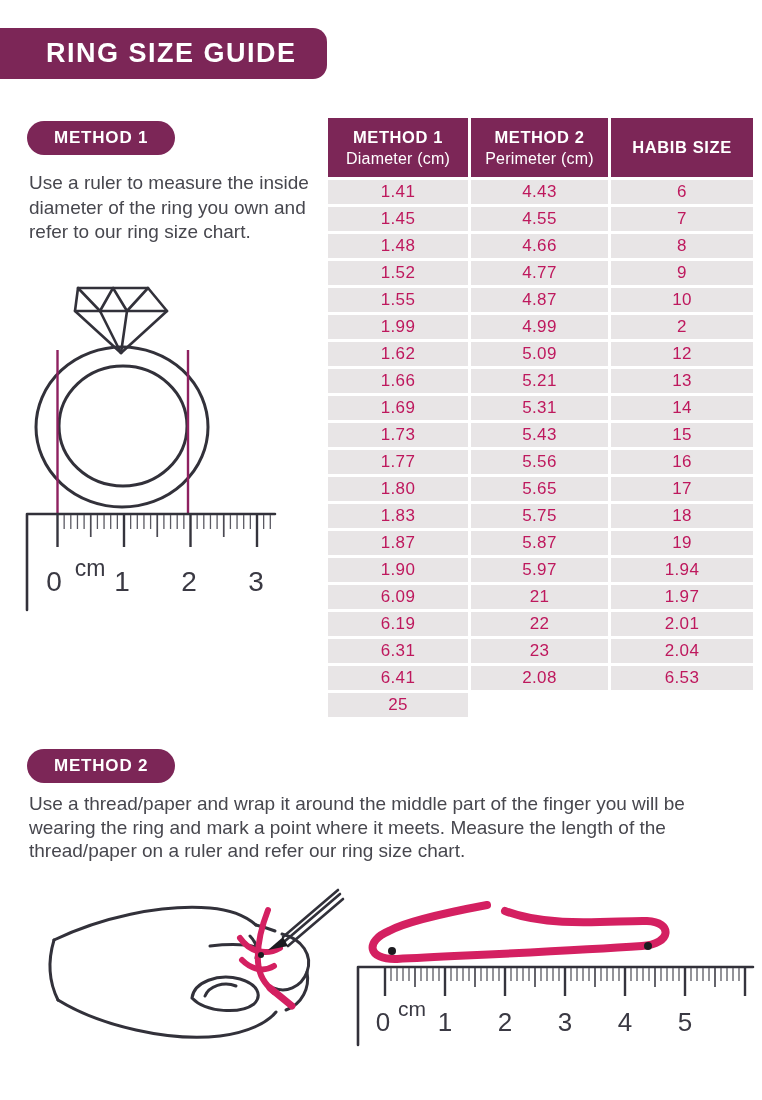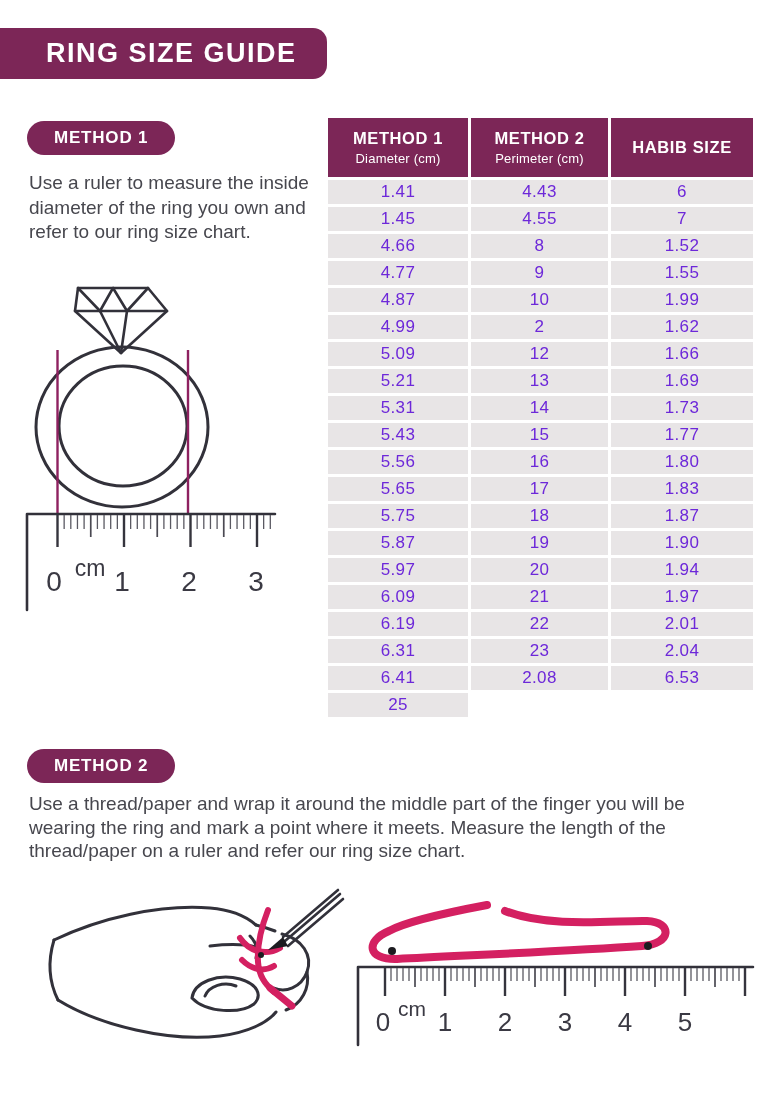--- a/index.html
+++ b/index.html
@@ -23,24 +23,24 @@
   .desc{position:absolute;color:#47474e;font-size:19px;line-height:24.5px;margin:4px;}
   .desc1{left:25px;top:167px;width:295px;}
   .desc2{left:25px;top:788px;width:700px;line-height:23.5px;}
 
   
   .tbl{position:absolute;left:328px;top:118px;width:425px;}
   .thead,.tbody{display:grid;grid-template-columns:140px 137px 142px;column-gap:3px;}
   .thead .th{height:59px;background:#7c2657;color:#ffffff;display:flex;flex-direction:column;
              align-items:center;justify-content:center;}
   .th-title{font-size:16.5px;font-weight:bold;letter-spacing:0.6px;}
-  .th-sub{font-size:13px;margin-top:3px;letter-spacing:0.2px;}
+  .th-sub{font-size:16px;margin-top:3px;letter-spacing:0.2px;}
   .th-sub:empty{display:none;}
   .tbody{margin-top:3px;row-gap:3px;grid-auto-rows:24px;}
-  .td{background:#e8e5e6;color:#6d28d9;font-size:17px;font-weight:500;letter-spacing:0.3px;
+  .td{background:#e8e5e6;color:#be185d;font-size:17px;font-weight:500;letter-spacing:0.3px;
       display:flex;align-items:center;justify-content:center;}
 
   
   .art{position:absolute;}
   .ring-art{left:20px;top:280px;}
   .hand-art{left:42px;top:876px;}
   .thread-art{left:355px;top:885px;}
   svg{font-family:"Liberation Sans",sans-serif;}
   .ruler-num{fill:#3a3943;font-size:28px;text-anchor:middle;}
   .ruler-num2{fill:#3a3943;font-size:26px;text-anchor:middle;}
@@ -146,20 +146,21 @@
 
       </div>
     </div>
     <div class="tbody">
         <div class="td">1.41</div>
         <div class="td">4.43</div>
         <div class="td">6</div>
         <div class="td">1.45</div>
         <div class="td">4.55</div>
         <div class="td">7</div>
+        <div class="td">1.48</div>
         <div class="td">4.66</div>
         <div class="td">8</div>
         <div class="td">1.52</div>
         <div class="td">4.77</div>
         <div class="td">9</div>
         <div class="td">1.55</div>
         <div class="td">4.87</div>
         <div class="td">10</div>
         <div class="td">1.99</div>
         <div class="td">4.99</div>
@@ -183,21 +184,20 @@
         <div class="td">5.65</div>
         <div class="td">17</div>
         <div class="td">1.83</div>
         <div class="td">5.75</div>
         <div class="td">18</div>
         <div class="td">1.87</div>
         <div class="td">5.87</div>
         <div class="td">19</div>
         <div class="td">1.90</div>
         <div class="td">5.97</div>
-        <div class="td">20</div>
         <div class="td">1.94</div>
         <div class="td">6.09</div>
         <div class="td">21</div>
         <div class="td">1.97</div>
         <div class="td">6.19</div>
         <div class="td">22</div>
         <div class="td">2.01</div>
         <div class="td">6.31</div>
         <div class="td">23</div>
         <div class="td">2.04</div>

